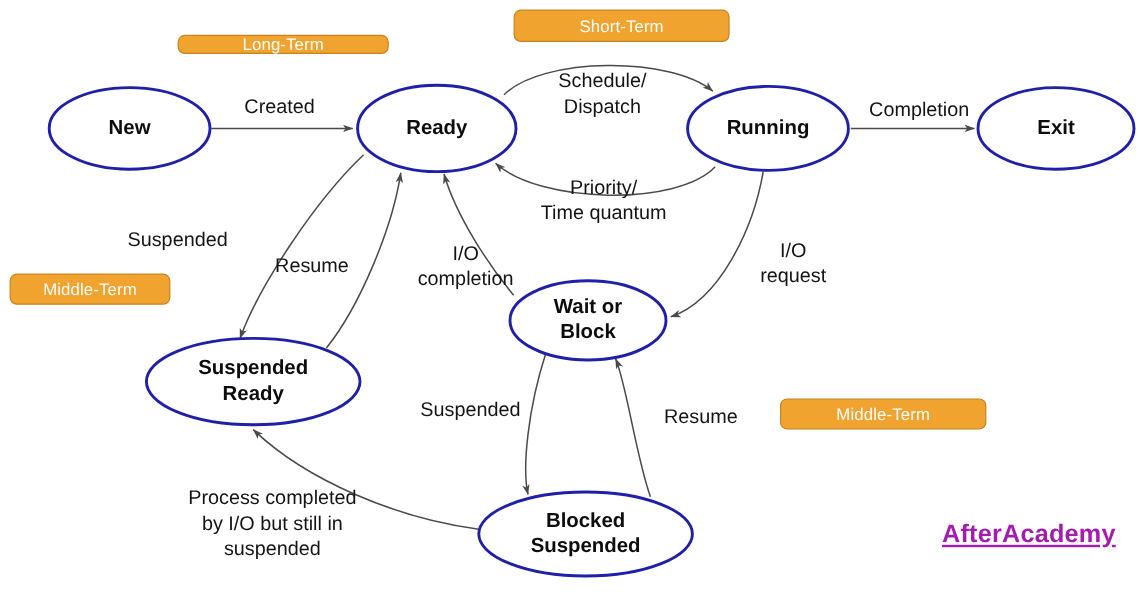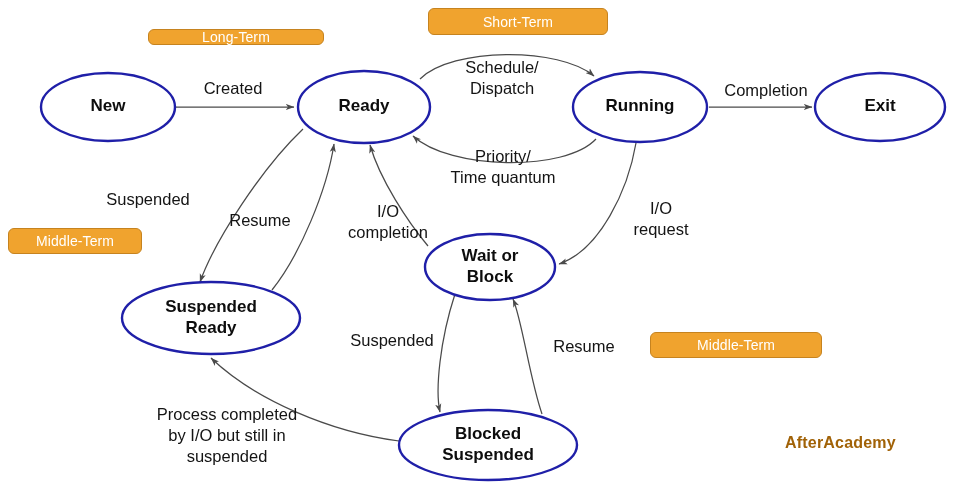--- a/index.html
+++ b/index.html
@@ -60,25 +60,26 @@
     font-size: 14px;
     font-weight: normal;
     display: flex;
     align-items: center;
     justify-content: center;
     box-sizing: border-box;
     letter-spacing: 0.1px;
   }
   .watermark {
     position: absolute;
-    color: #a16207;
+    color: #a21caf;
     font-family: "Liberation Sans", sans-serif;
-    font-size: 16px;
+    font-size: 21px;
     font-weight: bold;
     letter-spacing: 0.2px;
+    text-decoration: underline;
   }
 </style>
 </head>
 <body>
 
 <div id="diagram-root">
 
   <svg class="canvas" viewBox="0 0 953 493">
     <defs>
       <marker id="arrowhead" markerWidth="9" markerHeight="7" refX="8.2" refY="3.5" orient="auto" markerUnits="userSpaceOnUse">

